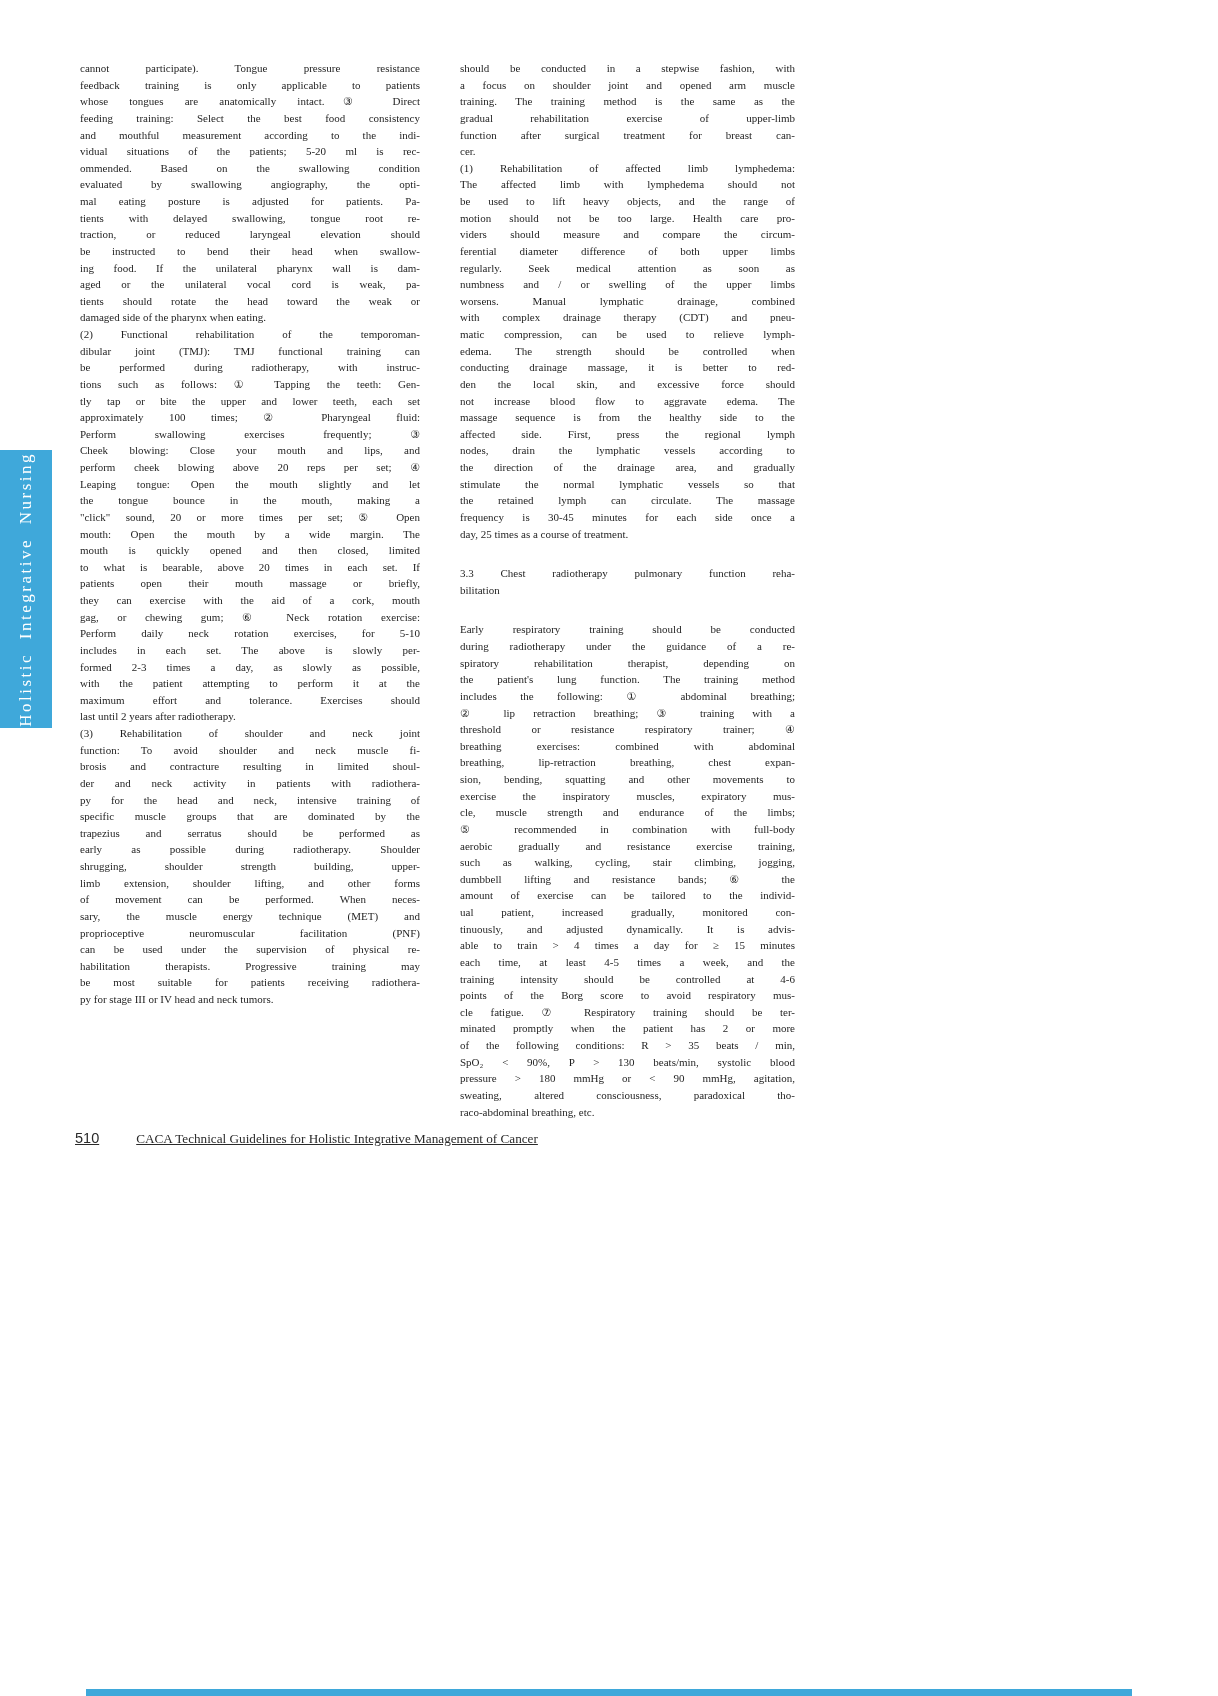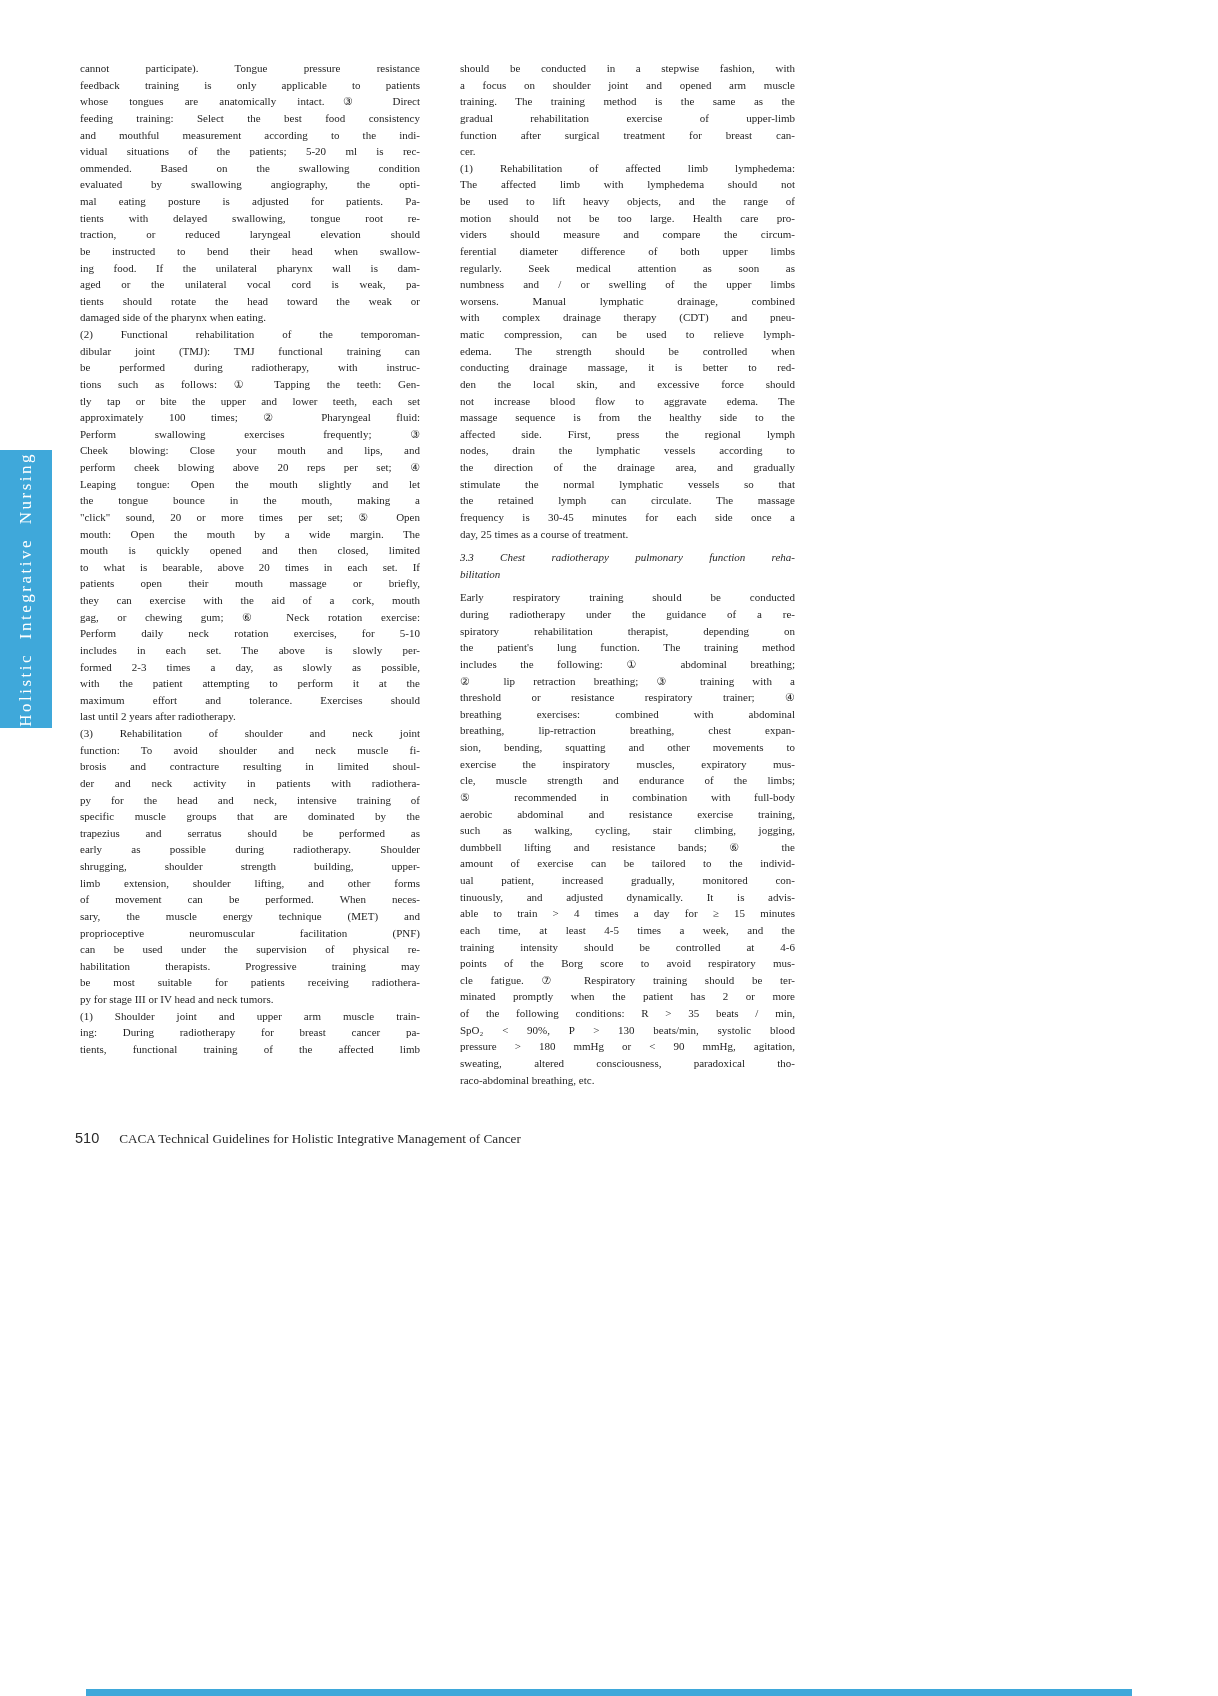--- a/index.html
+++ b/index.html
@@ -15,40 +15,41 @@
   .col {
     position: absolute; top: 60px;
     font-size: 11px; line-height: 16.63px;
     color: #1f1f1f;
   }
   .col-left  { left: 80px;  width: 340px; }
   .col-right { left: 460px; width: 335px; }
 
   .line { text-align: justify; text-align-last: justify; white-space: normal; }
   .line.last { text-align-last: left; }
-  .block.heading { margin: 7px 0; font-style: italic; }
+  .block.heading { margin: 23px 0; }
 
   .sidebar-tab {
     position: absolute; left: 0; top: 450px;
     width: 52px; height: 278px;
     background: #3fa8da;
     display: flex; align-items: center; justify-content: center;
   }
   .tab-label {
     writing-mode: vertical-rl; transform: rotate(180deg);
     color: #ffffff;
     font-size: 17px; letter-spacing: 2.5px; word-spacing: 7px;
     font-family: "Liberation Serif", "DejaVu Serif", serif;
     white-space: nowrap;
   }
 
   .footer {
     position: absolute; left: 75px; top: 1130px;
-    display: flex; align-items: baseline; 
+    display: flex; align-items: baseline; gap: 17px;
     color: #2a2a2a;
+    text-decoration: underline;
   }
   .page-number { font-family: "Liberation Sans", sans-serif; font-size: 14.5px; }
   .running-title { font-size: 13.2px; margin-left: 20px; }
 
   .bottom-bar {
     position: absolute; left: 86px; top: 1689px;
     width: 1046px; height: 7px;
     background: #3fa8da;
   }
 </style>
@@ -118,25 +119,20 @@
         <div class="line">shrugging, shoulder strength building, upper-</div>
         <div class="line">limb extension, shoulder lifting, and other forms</div>
         <div class="line">of movement can be performed. When neces-</div>
         <div class="line">sary, the muscle energy technique (MET) and</div>
         <div class="line">proprioceptive neuromuscular facilitation (PNF)</div>
         <div class="line">can be used under the supervision of physical re-</div>
         <div class="line">habilitation therapists. Progressive training may</div>
         <div class="line">be most suitable for patients receiving radiothera-</div>
         <div class="line last">py for stage III or IV head and neck tumors.</div>
       </div>
-      <div class="block para">
-        <div class="line">(1) Shoulder joint and upper arm muscle train-</div>
-        <div class="line">ing: During radiotherapy for breast cancer pa-</div>
-        <div class="line">tients, functional training of the affected limb</div>
-      </div>
     </div>
 
   <div class="col col-right">
       <div class="block para">
         <div class="line">should be conducted in a stepwise fashion, with</div>
         <div class="line">a focus on shoulder joint and opened arm muscle</div>
         <div class="line">training. The training method is the same as the</div>
         <div class="line">gradual rehabilitation exercise of upper-limb</div>
         <div class="line">function after surgical treatment for breast can-</div>
         <div class="line last">cer.</div>
@@ -177,21 +173,21 @@
         <div class="line">the patient's lung function. The training method</div>
         <div class="line">includes the following: ① abdominal breathing;</div>
         <div class="line">② lip retraction breathing; ③ training with a</div>
         <div class="line">threshold or resistance respiratory trainer; ④</div>
         <div class="line">breathing exercises: combined with abdominal</div>
         <div class="line">breathing, lip-retraction breathing, chest expan-</div>
         <div class="line">sion, bending, squatting and other movements to</div>
         <div class="line">exercise the inspiratory muscles, expiratory mus-</div>
         <div class="line">cle, muscle strength and endurance of the limbs;</div>
         <div class="line">⑤ recommended in combination with full-body</div>
-        <div class="line">aerobic abdominal and resistance exercise training,</div>
+        <div class="line">aerobic gradually and resistance exercise training,</div>
         <div class="line">such as walking, cycling, stair climbing, jogging,</div>
         <div class="line">dumbbell lifting and resistance bands; ⑥ the</div>
         <div class="line">amount of exercise can be tailored to the individ-</div>
         <div class="line">ual patient, increased gradually, monitored con-</div>
         <div class="line">tinuously, and adjusted dynamically. It is advis-</div>
         <div class="line">able to train &gt; 4 times a day for ≥ 15 minutes</div>
         <div class="line">each time, at least 4-5 times a week, and the</div>
         <div class="line">training intensity should be controlled at 4-6</div>
         <div class="line">points of the Borg score to avoid respiratory mus-</div>
         <div class="line">cle fatigue. ⑦ Respiratory training should be ter-</div>

